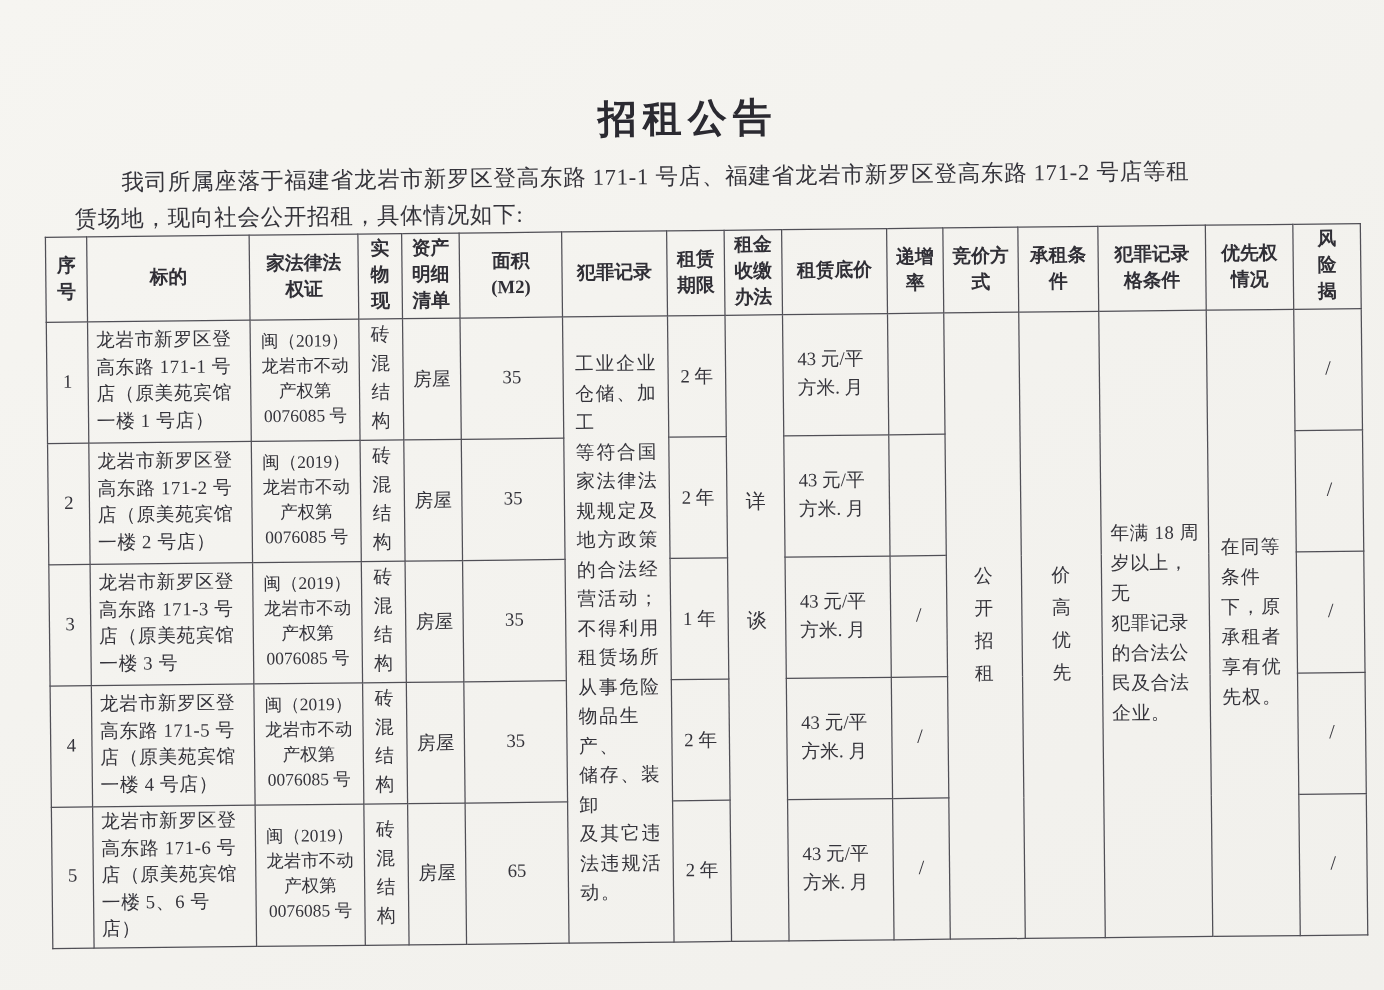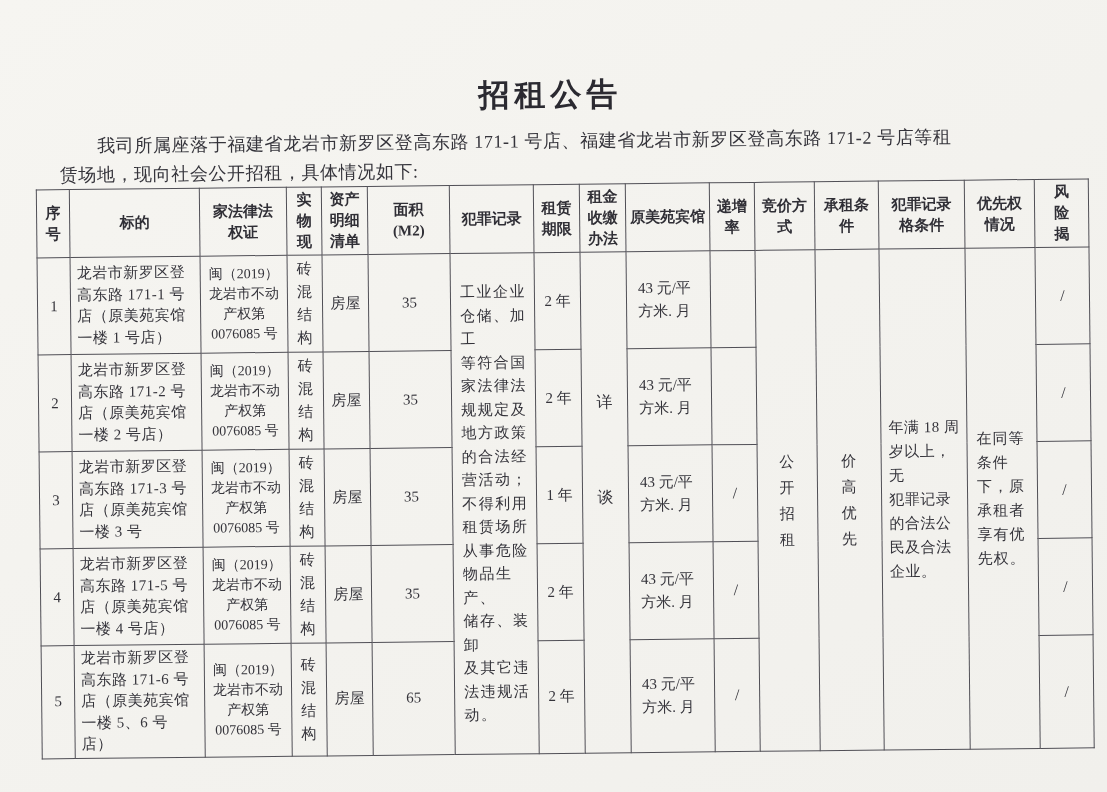--- a/index.html
+++ b/index.html
@@ -167,21 +167,21 @@
 明细
 清单</th>
           <th>面积
 (M2)</th>
           <th>犯罪记录</th>
           <th>租赁
 期限</th>
           <th>租金
 收缴
 办法</th>
-          <th>原美苑宾馆</th>
+          <th>租赁底价</th>
           <th>递增
 率</th>
           <th>竞价方
 式</th>
           <th>承租条
 件</th>
           <th>犯罪记录
 格条件</th>
           <th>优先权
 情况</th>

